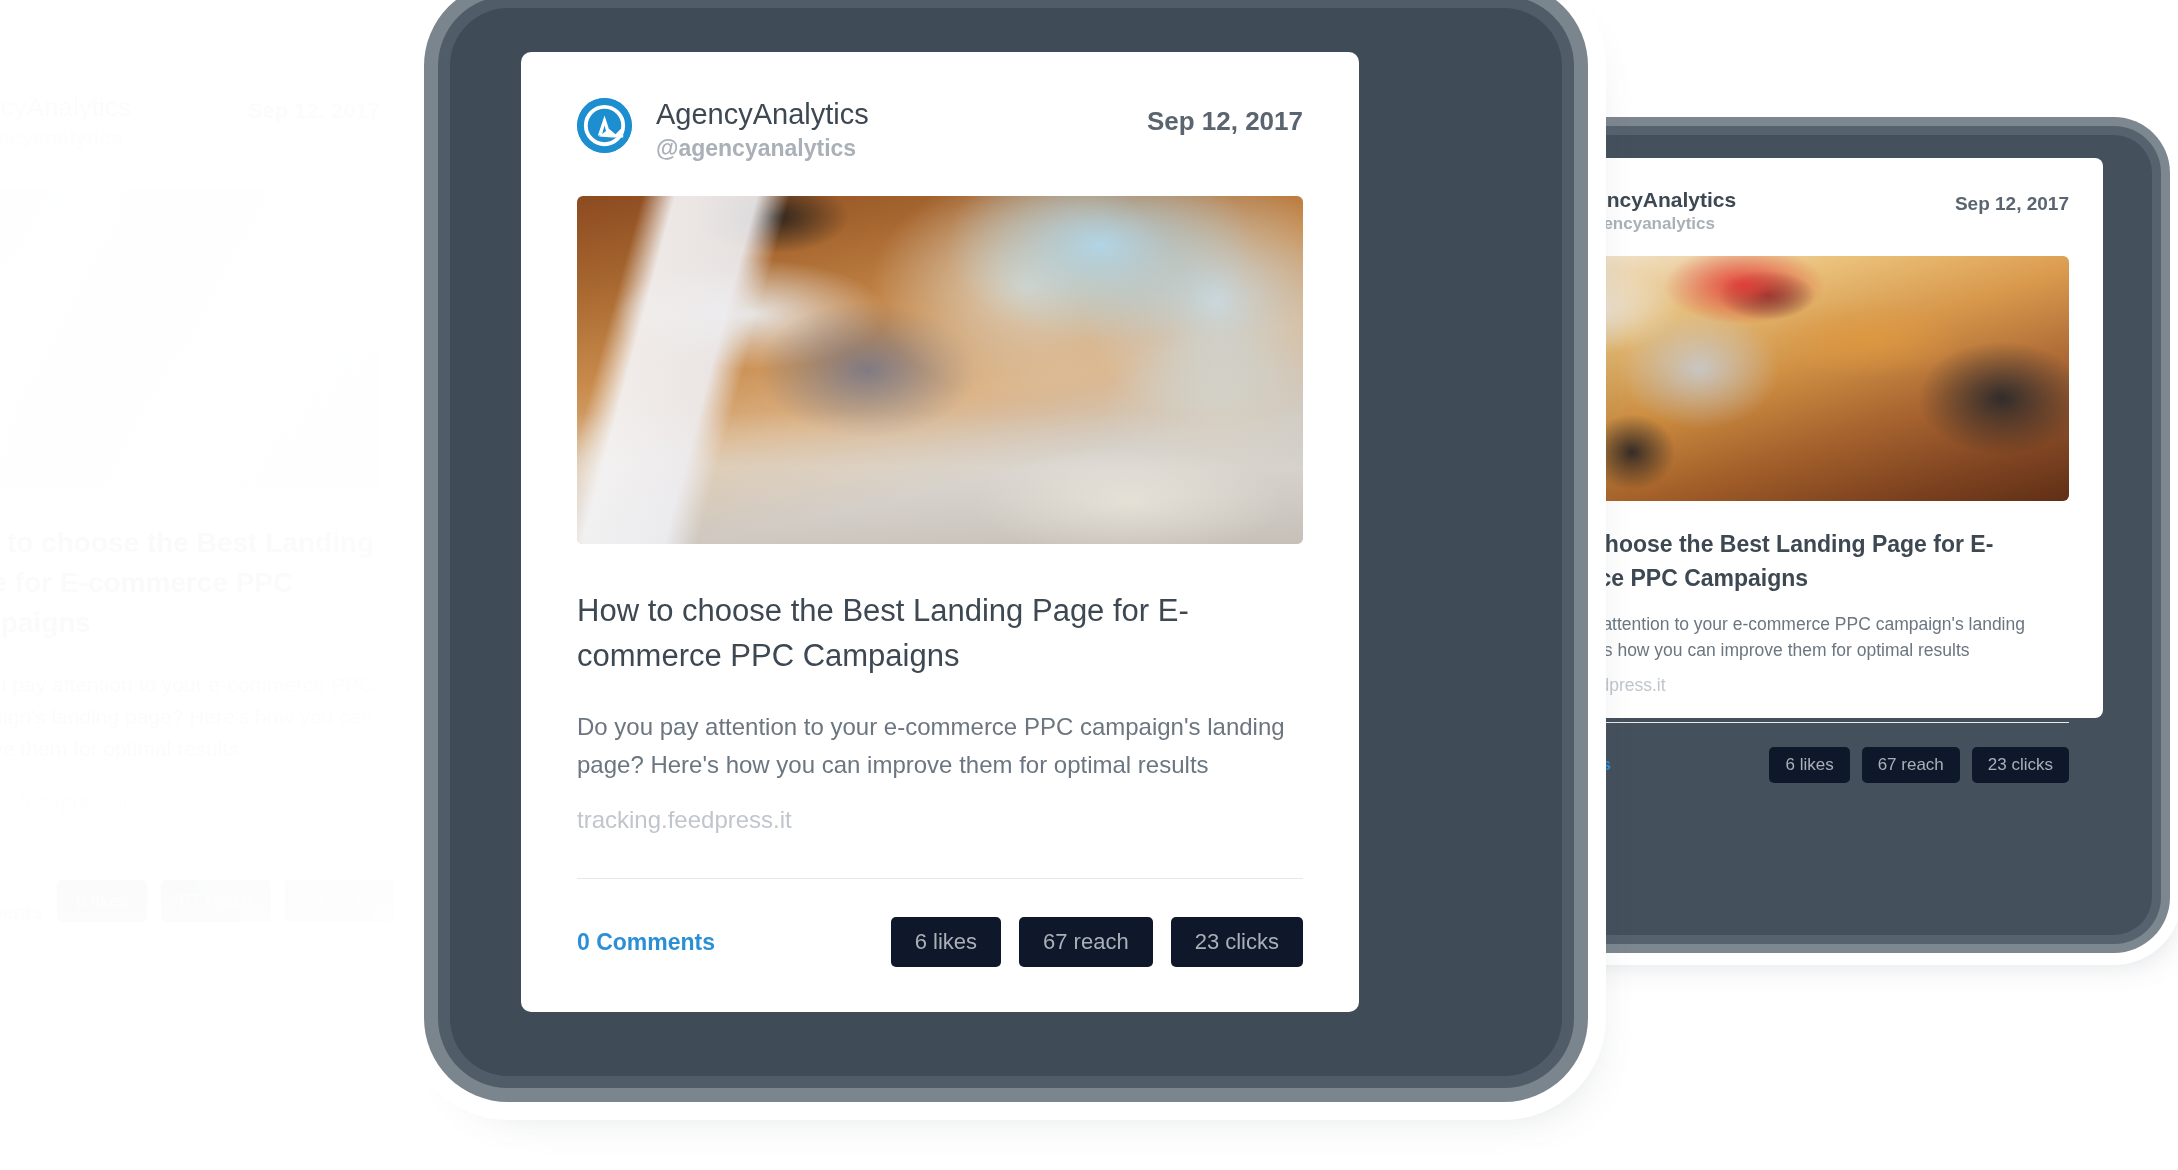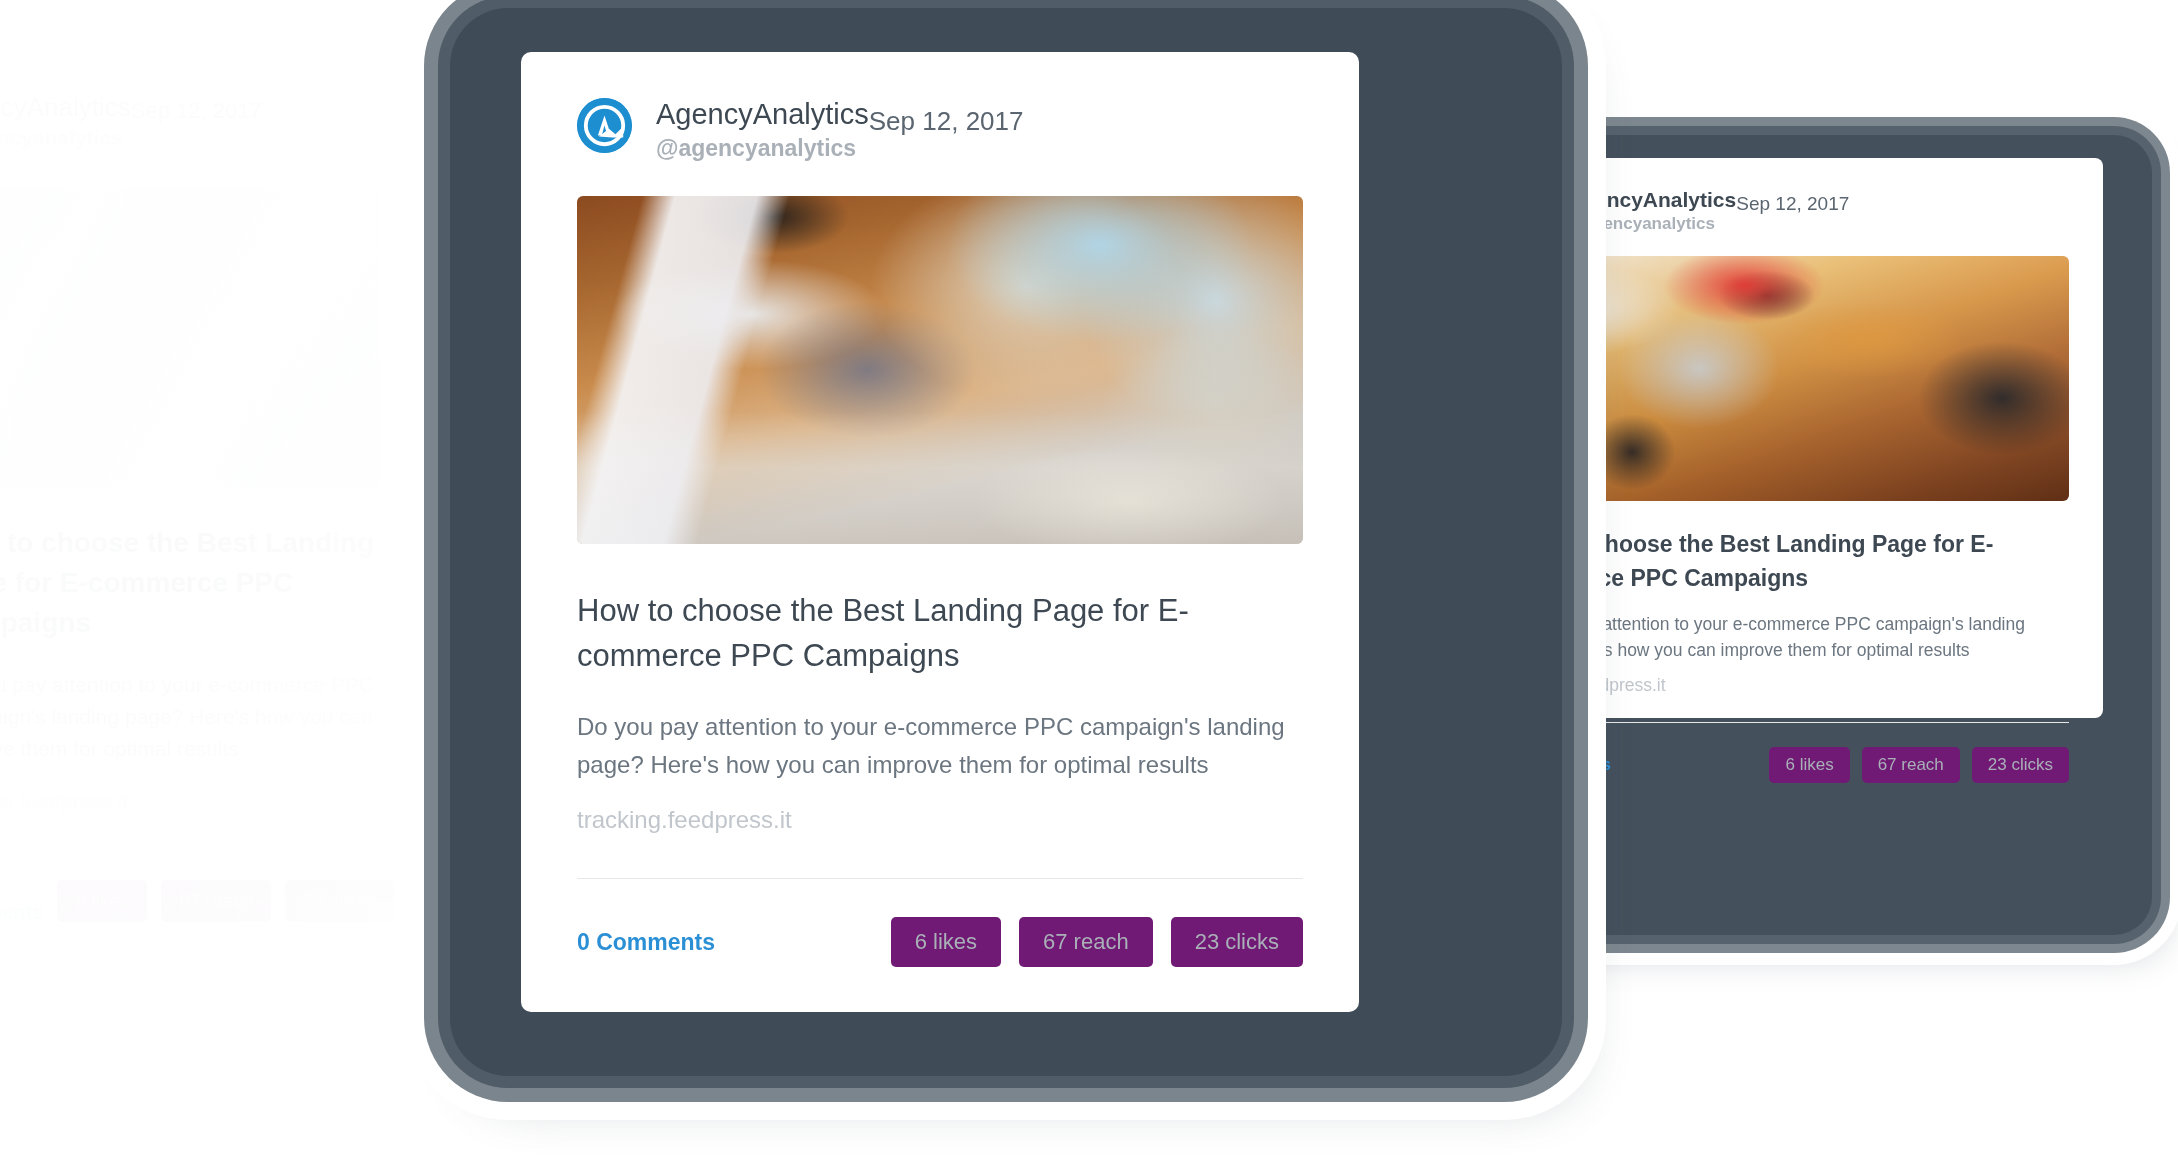--- a/index.html
+++ b/index.html
@@ -18,39 +18,39 @@
 
   
   .card {
     background: #ffffff;
     position: absolute;
     box-sizing: border-box;
   }
   .card-header {
     display: flex;
     align-items: flex-start;
-    justify-content: flex-start;
+    justify-content: space-between;
   }
   .identity {
     display: flex;
     align-items: flex-start;
   }
   .avatar {
     flex: 0 0 auto;
     border-radius: 50%;
     background: #1d8ed0;
     position: relative;
     overflow: hidden;
   }
   .avatar svg { display: block; width: 100%; height: 100%; }
 
   .names { display: flex; flex-direction: column; }
   .acct-name { color: #3d4852; font-weight: 400; }
   .acct-handle { color: #a9b0b7; font-weight: 700; }
-  .post-date { color: #5a6570; font-weight: 400; white-space: nowrap; }
+  .post-date { color: #5a6570; font-weight: 700; white-space: nowrap; }
 
   .post-photo {
     border-radius: 6px;
     overflow: hidden;
     position: relative;
   }
   .post-title { color: #3d4852; }
   .post-desc { color: #6b7680; }
   .post-url { color: #c0c6cc; }
 
@@ -61,21 +61,21 @@
     align-items: center;
     justify-content: space-between;
   }
   .comments-link {
     color: #2b8fd6;
     font-weight: 700;
     cursor: pointer;
   }
   .stats { display: flex; }
   .stat-pill {
-    background: #701a75;
+    background: #0f172a;
     color: #a9b0b7;
     border-radius: 5px;
     display: flex;
     align-items: center;
     justify-content: center;
     white-space: nowrap;
   }
 
   
   .photo-desk {

